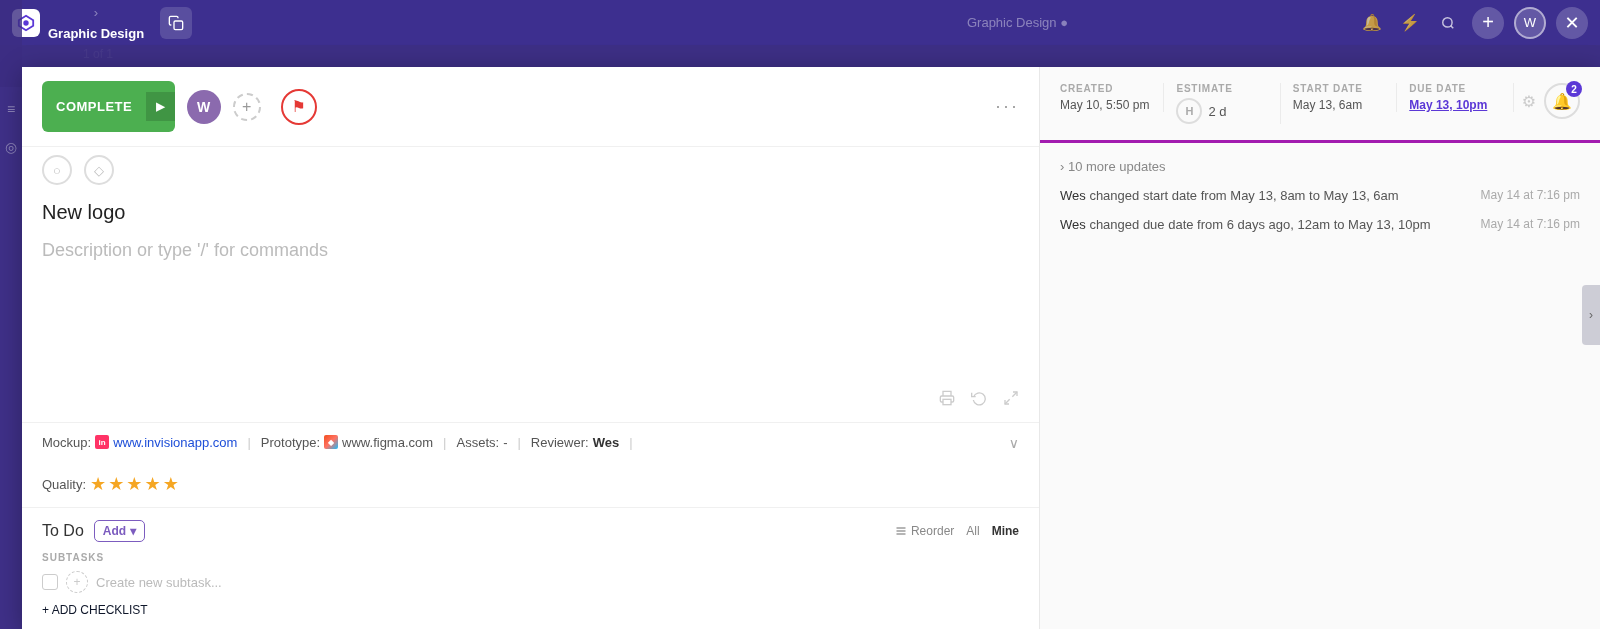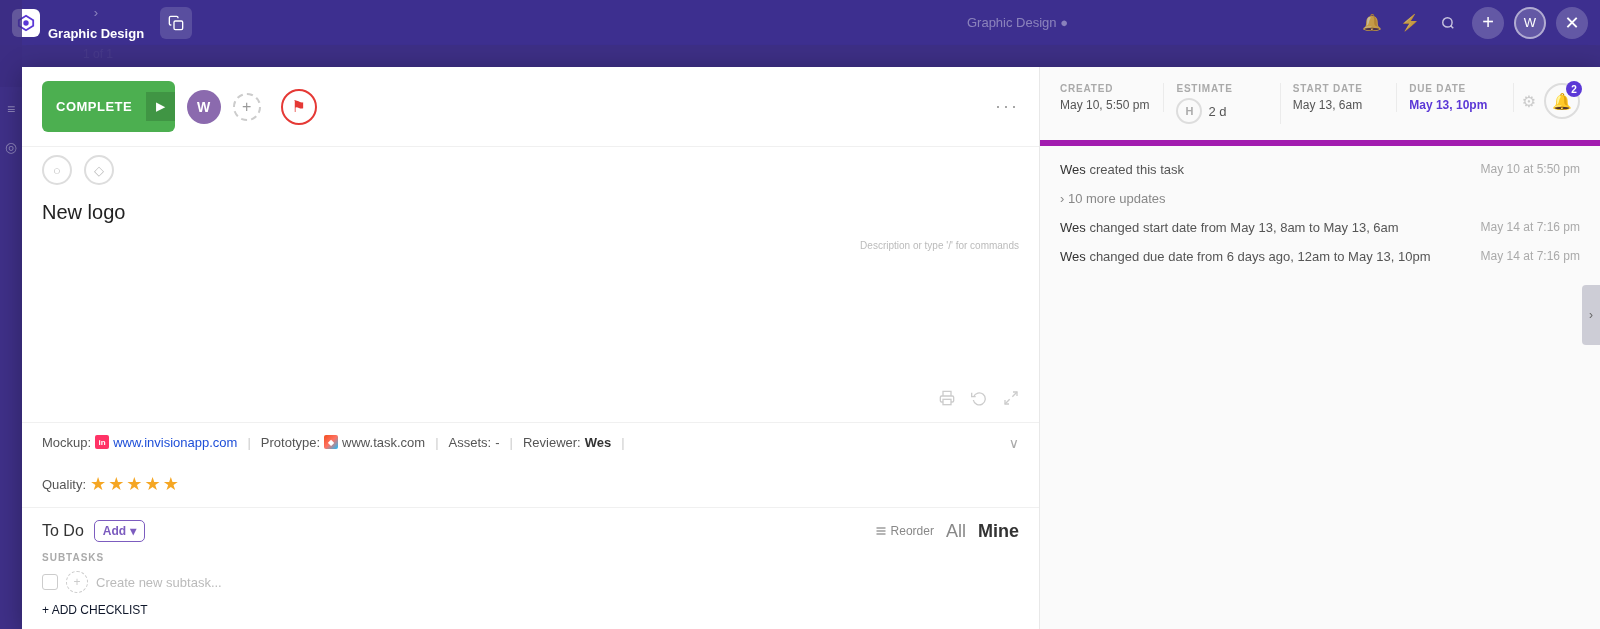--- a/index.html
+++ b/index.html
@@ -311,24 +311,23 @@
     .task-title h1 {
       font-size: 20px;
       font-weight: 400;
       color: #222;
     }
 
     
     .description-area {
       padding: 0 20px 16px;
       color: #bbb;
-      font-size: 10px;
+      font-size: 18px;
       min-height: 80px;
       cursor: text;
-      text-align: right;
     }
 
     
     .content-area {
       flex: 1;
       position: relative;
       padding: 16px 20px;
     }
 
     .content-icons {
@@ -465,21 +464,21 @@
       display: flex;
       align-items: center;
       gap: 4px;
       color: #888;
       font-size: 12px;
       cursor: pointer;
     }
 
     .filter-btn {
       color: #888;
-      font-size: 18px;
+      font-size: 12px;
       cursor: pointer;
     }
 
     .filter-btn.active {
       color: #333;
       font-weight: 600;
     }
 
     .subtasks-label {
       font-size: 10px;
@@ -536,21 +535,21 @@
       flex-direction: column;
       overflow: hidden;
     }
 
     
     .meta-header {
       display: flex;
       align-items: flex-start;
       padding: 16px 20px;
       gap: 0;
-      border-bottom: 6px solid #a21caf;
+      border-bottom: 3px solid #a21caf;
     }
 
     .meta-item {
       flex: 1;
       padding: 0 12px;
       border-right: 1px solid #ebebeb;
     }
 
     .meta-item:first-child { padding-left: 0; }
     .meta-item:last-child { border-right: none; }
@@ -565,20 +564,21 @@
     }
 
     .meta-value {
       font-size: 13px;
       color: #555;
     }
 
     .meta-value.due {
       color: #5b38d6;
       font-weight: 600;
+      text-decoration: underline;
     }
 
     .meta-value.date {
       font-size: 12px;
     }
 
     .estimate-block {
       display: flex;
       align-items: center;
       gap: 6px;
@@ -782,21 +782,21 @@
     </div>
 
     <div class="links-bar">
       <div class="links-row" style="width:100%;display:flex;align-items:flex-start;gap:4px;">
         <span>Mockup:</span>
         <span class="invision-icon">in</span>
         <a href="#" style="color:#1d4ed8;text-decoration:none;">www.invisionapp.com</a>
         <span class="sep">|</span>
         <span>Prototype:</span>
         <span class="figma-icon">◆</span>
-        <a href="#" style="color:#555;text-decoration:none;">www.task.com</a>
+        <a href="#" style="color:#555;text-decoration:none;">www.figma.com</a>
         <span class="sep">|</span>
         <span>Assets:</span>
         <span>-</span>
         <span class="sep">|</span>
         <span>Reviewer:</span>
         <span class="reviewer-name">Wes</span>
         <span class="sep">|</span>
         <span class="links-chevron">∨</span>
       </div>
       <div style="display:flex;align-items:center;gap:4px;margin-top:12px;">
@@ -872,27 +872,20 @@
         <div class="meta-gear">⚙</div>
         <div class="notification-btn">
           🔔
           <div class="notif-badge">2</div>
         </div>
       </div>
     </div>
 
     <div class="activity-feed">
 
-      <div class="activity-item">
-        <div class="activity-text">
-          <span style="font-weight:500;color:#333;">Wes</span>
-          <span> created this task</span>
-        </div>
-        <div class="activity-time">May 10 at 5:50 pm</div>
-      </div>
 
       <div class="activity-expand">
         <span>› 10 more updates</span>
       </div>
 
       <div class="activity-item">
         <div class="activity-text">
           <span style="font-weight:500;color:#333;">Wes</span>
           <span> changed start date from May 13, 8am to May 13, 6am</span>
         </div>

